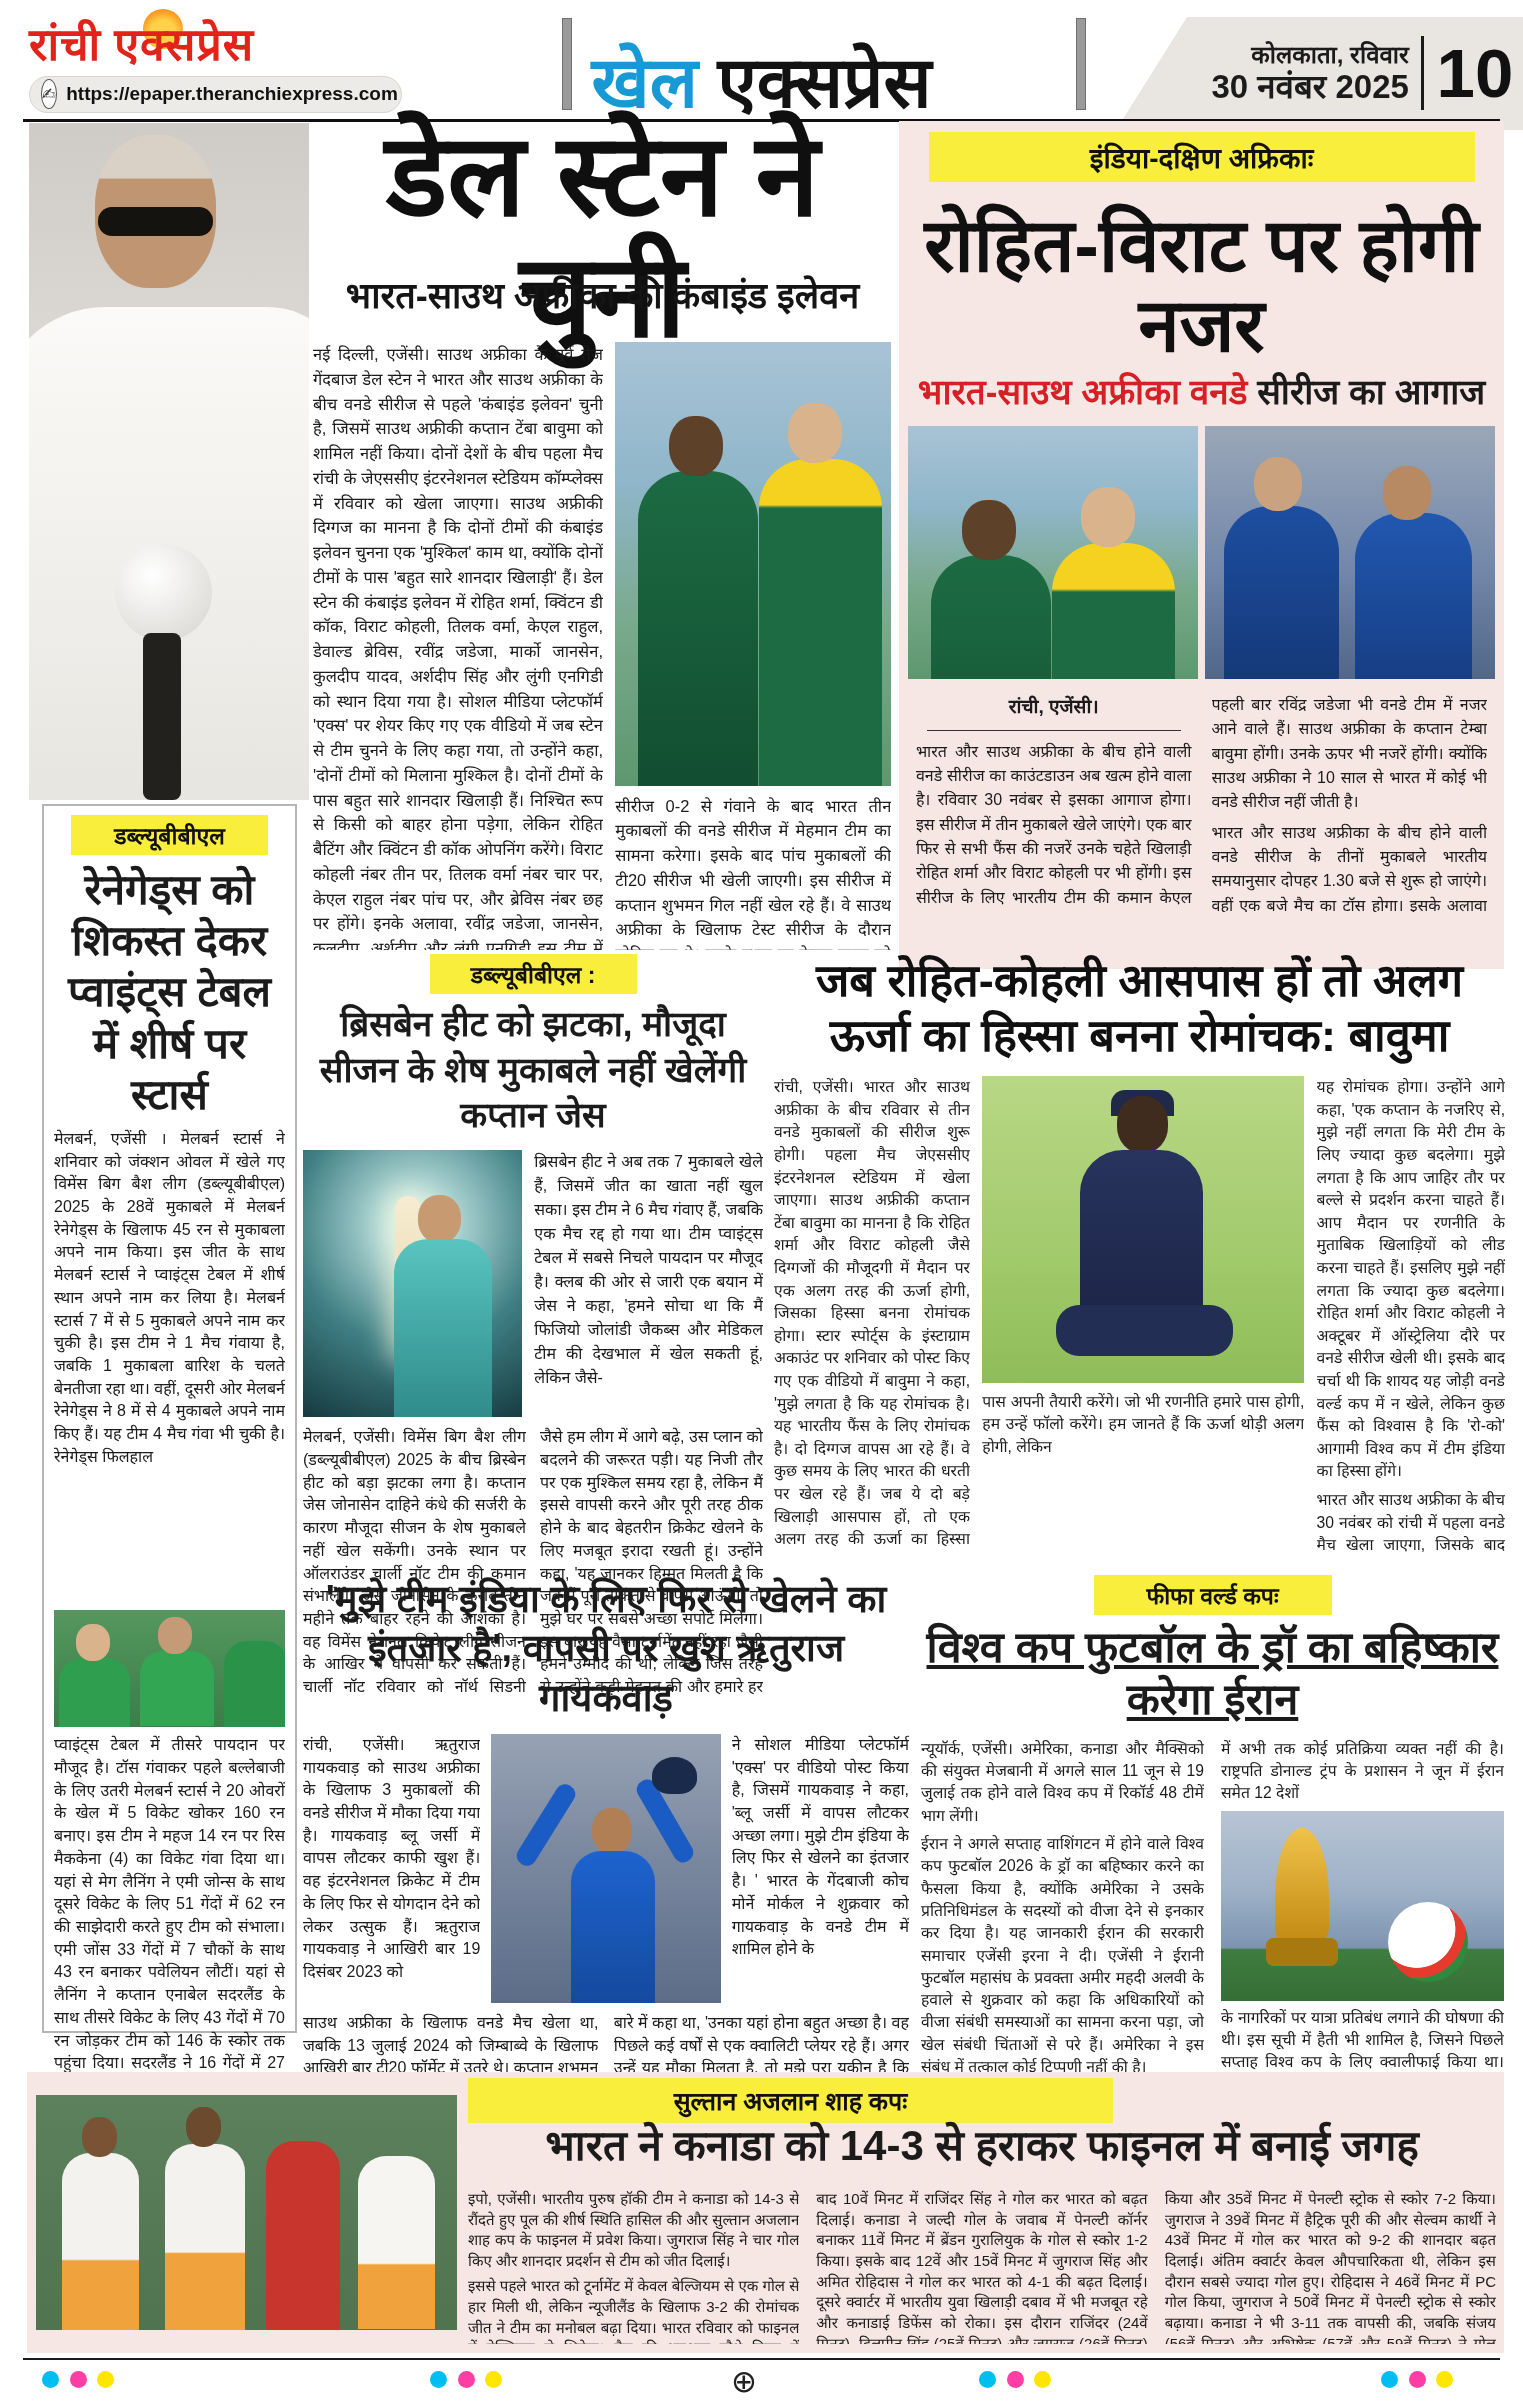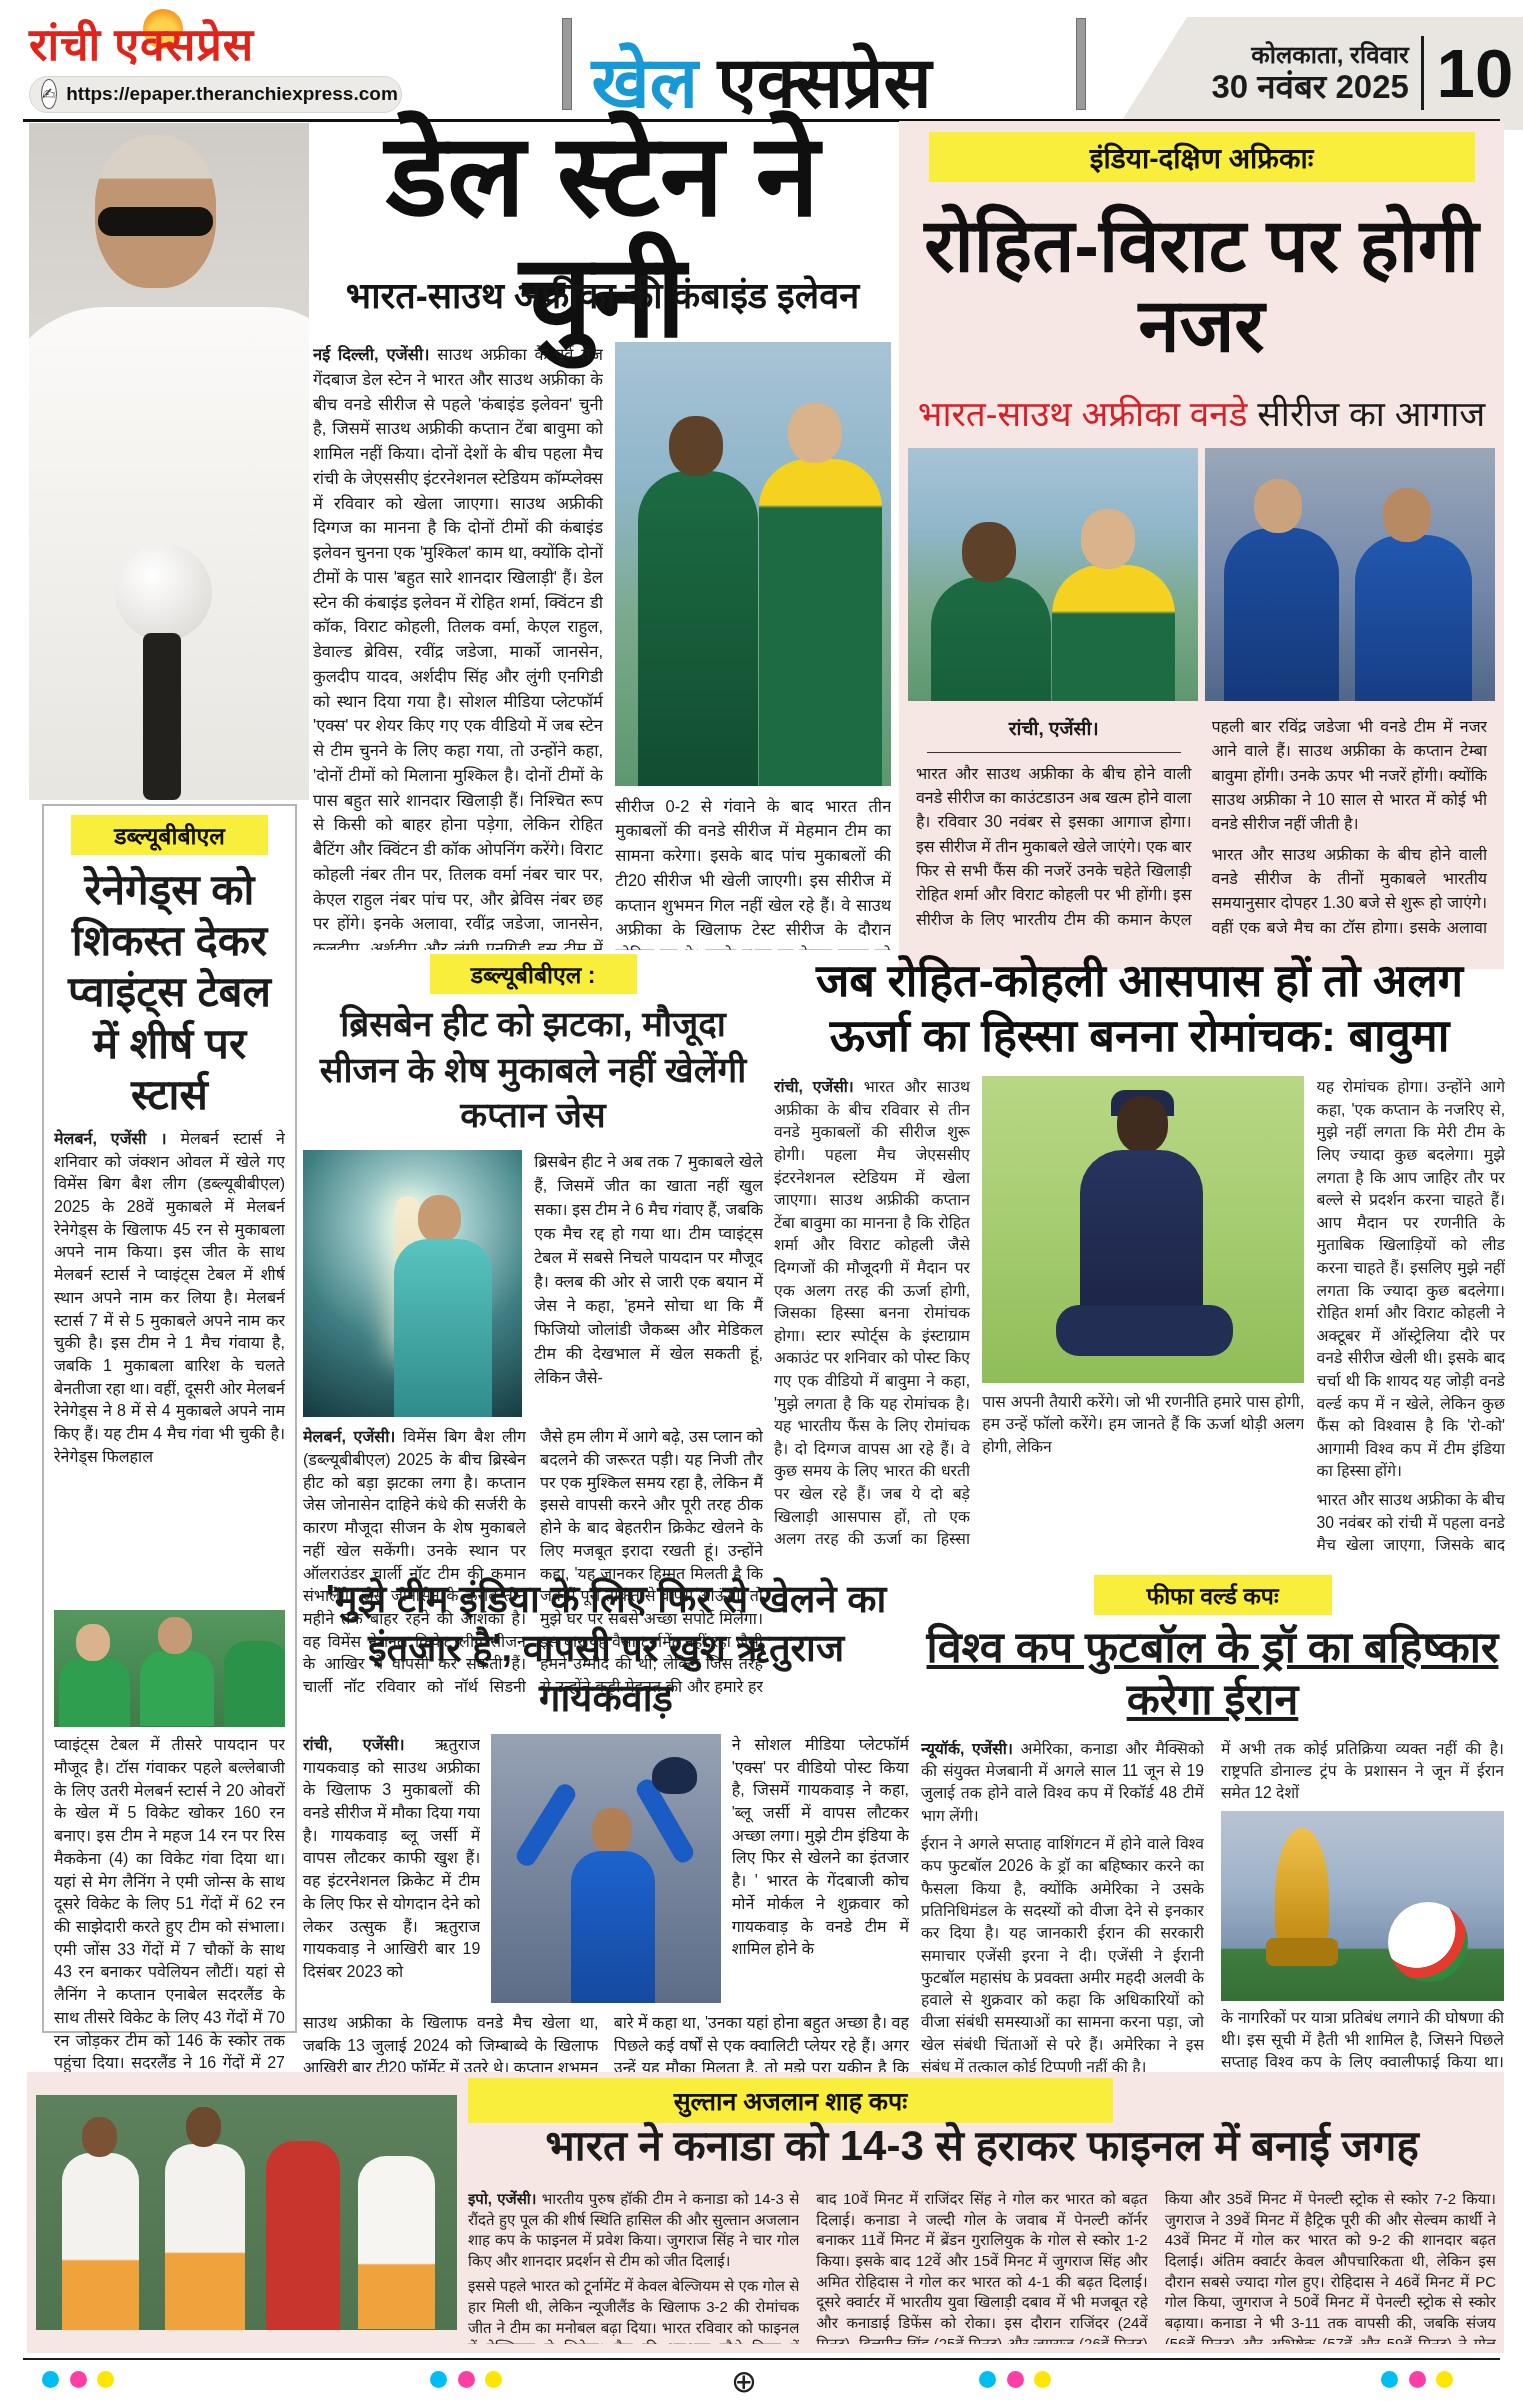--- a/index.html
+++ b/index.html
@@ -1,19 +1,19 @@
 <!DOCTYPE html>
 <html style="font-size:12.3px"><head>
 <meta charset="utf-8">
 <style>
   html,body{margin:0;padding:0;background:#ffffff;}
   body{width:1523px;height:2401px;position:relative;font-family:"Liberation Sans","DejaVu Sans",sans-serif;color:#1b1b1b;}
   #page{position:absolute;left:0;top:0;width:1523px;height:2401px;background:#fff;overflow:hidden;}
   .jt{text-align:justify;}
-  .dl{font-weight:bold;}
+  .dl{font-weight:normal;}
   .kicker{background:#f9ee3c;font-weight:bold;text-align:center;color:#111;}
   .ph{position:relative;overflow:hidden;background:#ccc;flex-shrink:0;}
   .ph i{position:absolute;display:block;}
 
   
   #masthead{position:absolute;left:23px;top:7.7px;width:1477px;height:112px;}
   .logo{position:absolute;left:6.1px;top:4.6px;width:368px;height:60px;}
   .sun{position:absolute;left:114px;top:-3.1px;width:40px;height:40px;border-radius:50%;
        background:radial-gradient(circle at 50% 60%,#ffd24a 0 40%,#f7941d 75%);}
   .logo-title{position:relative;font-size:45px;font-weight:800;color:#e2231a;letter-spacing:0.8px;}
@@ -55,21 +55,21 @@
   .ph-sa .h1{left:54px;top:74px;width:54px;height:60px;background:#5d4128;border-radius:46%;}
   .ph-sa .p1{left:23px;top:129px;width:120px;height:315px;background:linear-gradient(180deg,#1c6b43,#124e31);border-radius:49px 49px 0 0;}
   .ph-sa .h2{left:173px;top:61px;width:54px;height:60px;background:#d9b38c;border-radius:46%;}
   .ph-sa .p2{left:144px;top:117px;width:123px;height:327px;background:linear-gradient(180deg,#f4d21f 0 14%,#1c6b43 15%);border-radius:49px 49px 0 0;}
   .lead-caption{flex:1;font-size:16.5px;line-height:1.5;overflow:hidden;}
 
   
   #odi{position:absolute;left:899px;top:121px;width:605px;height:848px;background:#f7e7e4;box-sizing:border-box;padding:10.7px 9.2px;}
   .odi-kicker{width:546px;margin:0 auto;font-size:28px;padding:6.1px 0;}
   .odi-head{text-align:center;font-size:74px;font-weight:800;line-height:1.08;margin-top:24px;color:#101010;}
-  .odi-sub{text-align:center;font-size:35px;font-weight:400;margin-top:23px;}
+  .odi-sub{text-align:center;font-size:35px;font-weight:700;margin-top:1px;}
   .odi-sub .red{color:#d71f26;}
   .odi-photos{display:flex;gap:7.7px;margin-top:12.3px;}
   .odi-ph{flex:1;height:253px;}
   .ph-ind{background:linear-gradient(180deg,#9aa7b8 0%,#7388aa 55%,#51678a 100%);}
   .ph-ind .h1{left:49px;top:31px;width:48px;height:54px;background:#caa27d;border-radius:46%;}
   .ph-ind .p1{left:18.4px;top:80px;width:115px;height:173px;background:linear-gradient(180deg,#1d4ea0,#15397a);border-radius:46px 46px 0 0;}
   .ph-ind .h2{left:178px;top:40px;width:48px;height:54px;background:#b88a63;border-radius:46%;}
   .ph-ind .p2{left:150px;top:87px;width:117px;height:166px;background:linear-gradient(180deg,#2158b0,#173e85);border-radius:46px 46px 0 0;}
   .odi-cols{display:flex;gap:20px;margin:14px 7.7px 0;}
   .odi-col{flex:1;font-size:16px;line-height:1.52;overflow:hidden;height:219px;}

